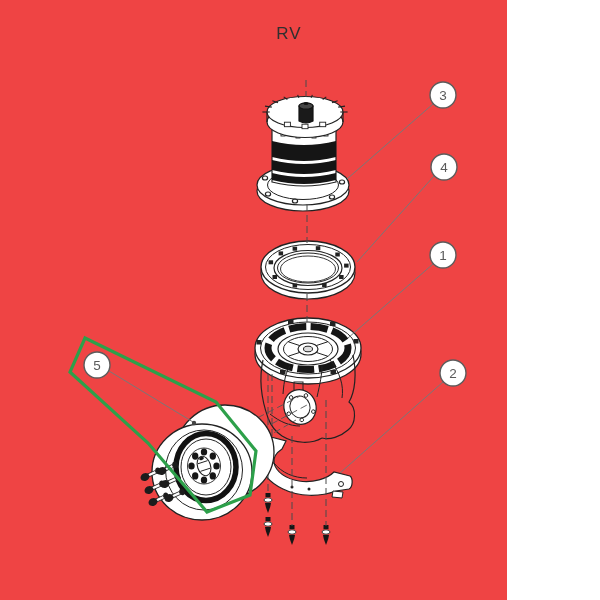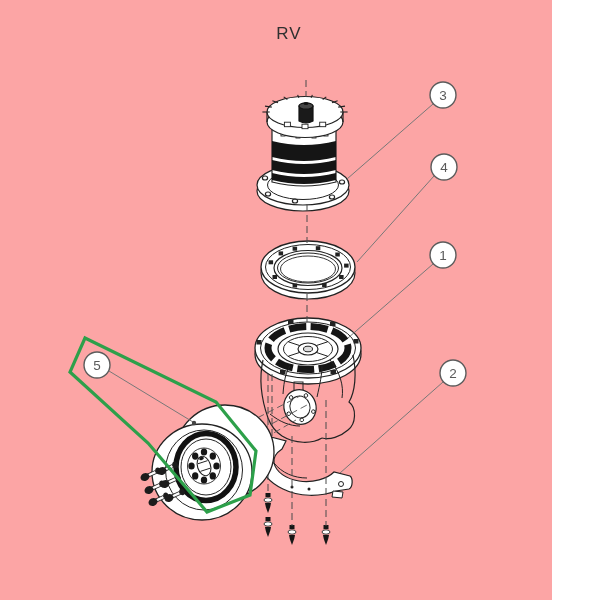--- a/index.html
+++ b/index.html
@@ -1,16 +1,16 @@
 <!DOCTYPE html>
 <html><head>
 <meta charset="utf-8">
 <style>
   html,body{margin:0;padding:0;background:#ffffff;}
-  #stage{position:relative;width:552px;height:600px;background:#fca5a5;overflow:hidden;
+  #stage{position:relative;width:507px;height:600px;background:#ef4444;overflow:hidden;
          font-family:"Liberation Sans",sans-serif;}
   svg{display:block;}
   text{font-family:"Liberation Sans",sans-serif;}
   .title-text{font-size:17px;fill:#2f2f2f;letter-spacing:1px;}
   .callout-num{font-size:13.5px;fill:#5a5a5a;}
 </style>
 </head>
 <body>
 
 <div id="stage">

